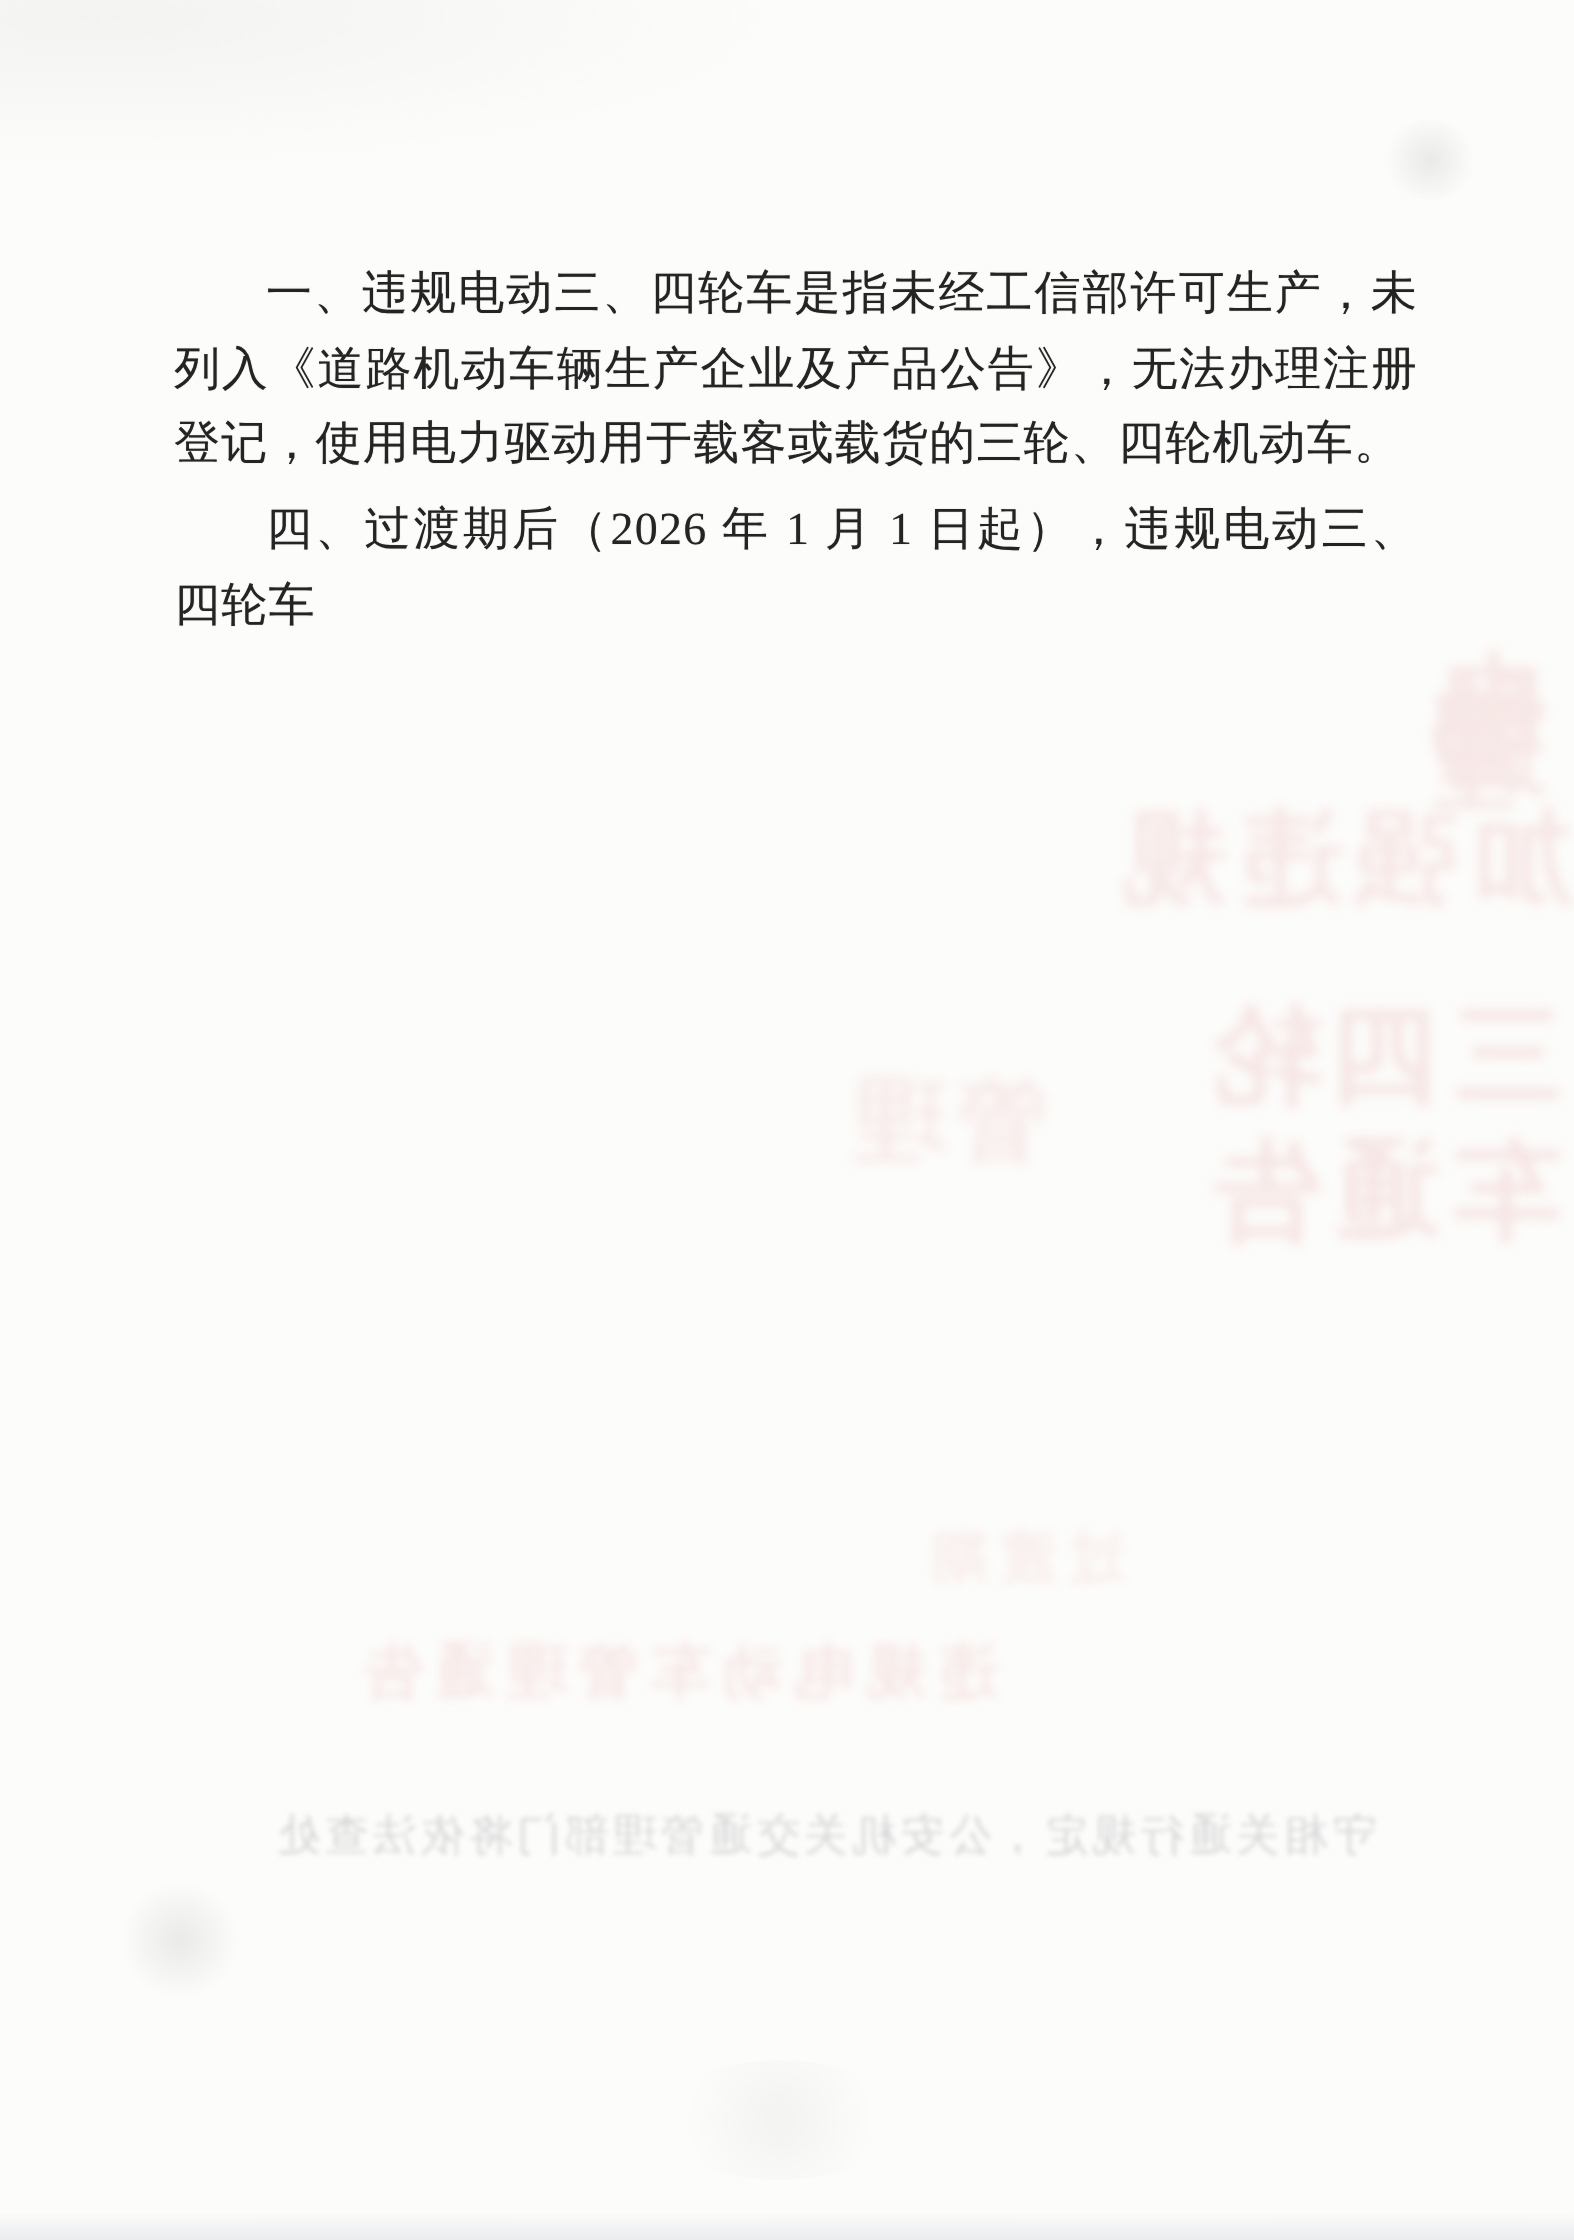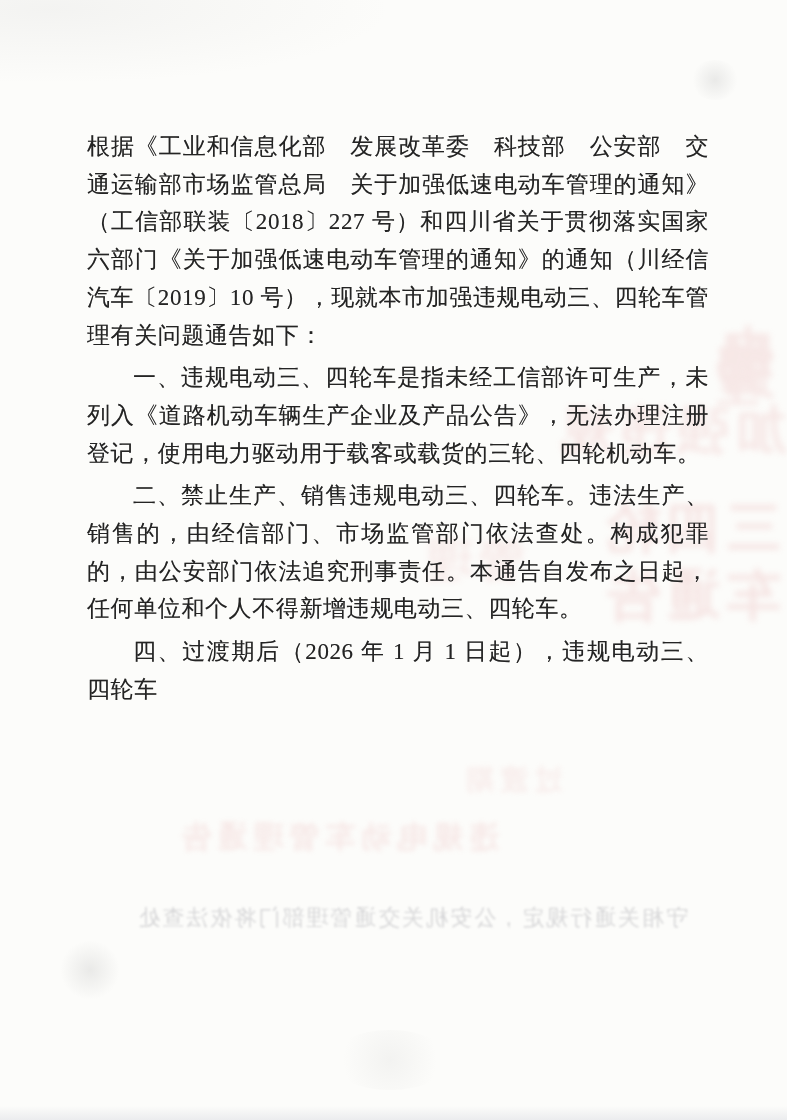--- a/index.html
+++ b/index.html
@@ -95,19 +95,17 @@
     <span class="bleed b3">管理</span>
     <span class="bleed b4">违规电动车管理通告</span>
     <span class="bleed b5">过渡期</span>
     <span class="ghost">守相关通行规定，公安机关交通管理部门将依法查处</span>
     <span class="speckle sp1"></span>
     <span class="speckle sp2"></span>
     <span class="speckle sp3"></span>
   </div>
 
   <div class="content">
-    <p>根据《工业和信息化部　发展改革委　科技部　公安部　交通运输部市场监管总局　关于加强低速电动车管理的通知》（工信部联装〔2018〕227 号）和四川省关于贯彻落实国家六部门《关于加强低速电动车管理的通知》的通知（川经信汽车〔2019〕10 号），现就本市加强违规电动三、四轮车管理有关问题通告如下：</p>
     <p class="indent">一、违规电动三、四轮车是指未经工信部许可生产，未列入《道路机动车辆生产企业及产品公告》，无法办理注册登记，使用电力驱动用于载客或载货的三轮、四轮机动车。</p>
-    <p class="indent">二、禁止生产、销售违规电动三、四轮车。违法生产、销售的，由经信部门、市场监管部门依法查处。构成犯罪的，由公安部门依法追究刑事责任。本通告自发布之日起，任何单位和个人不得新增违规电动三、四轮车。</p>
     <p class="indent">四、过渡期后（2026 年 1 月 1 日起），违规电动三、四轮车</p>
   </div>
 
 </div>
 
 </body></html>

